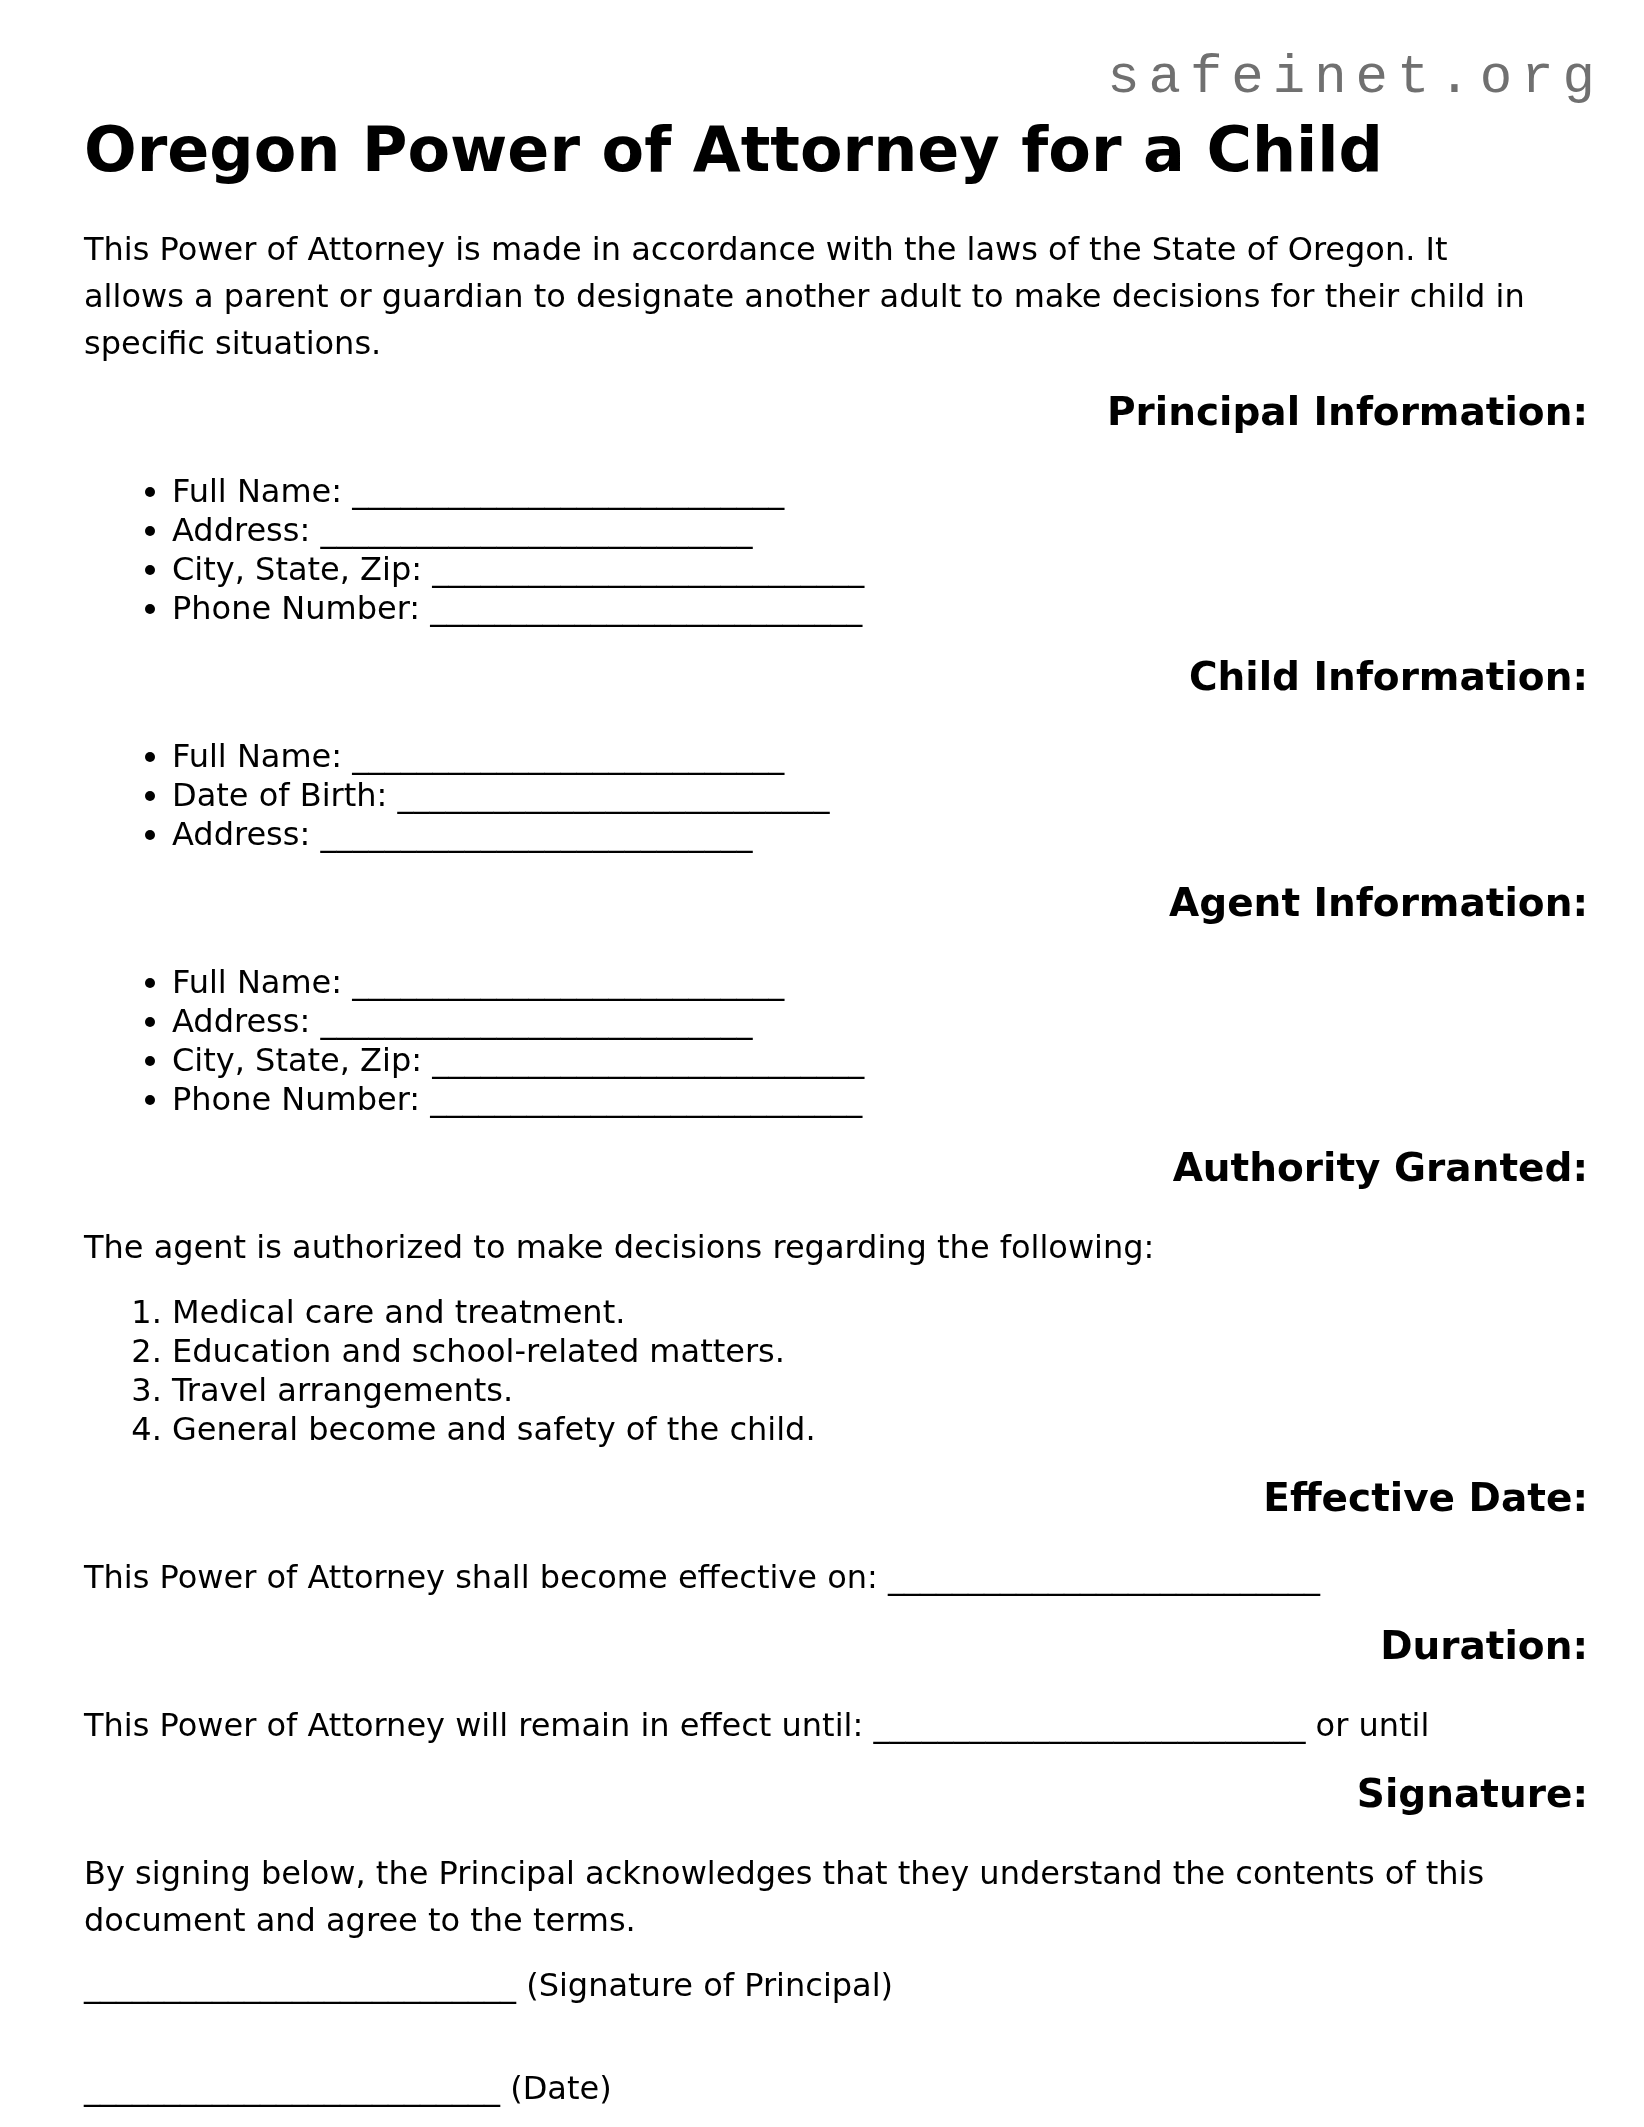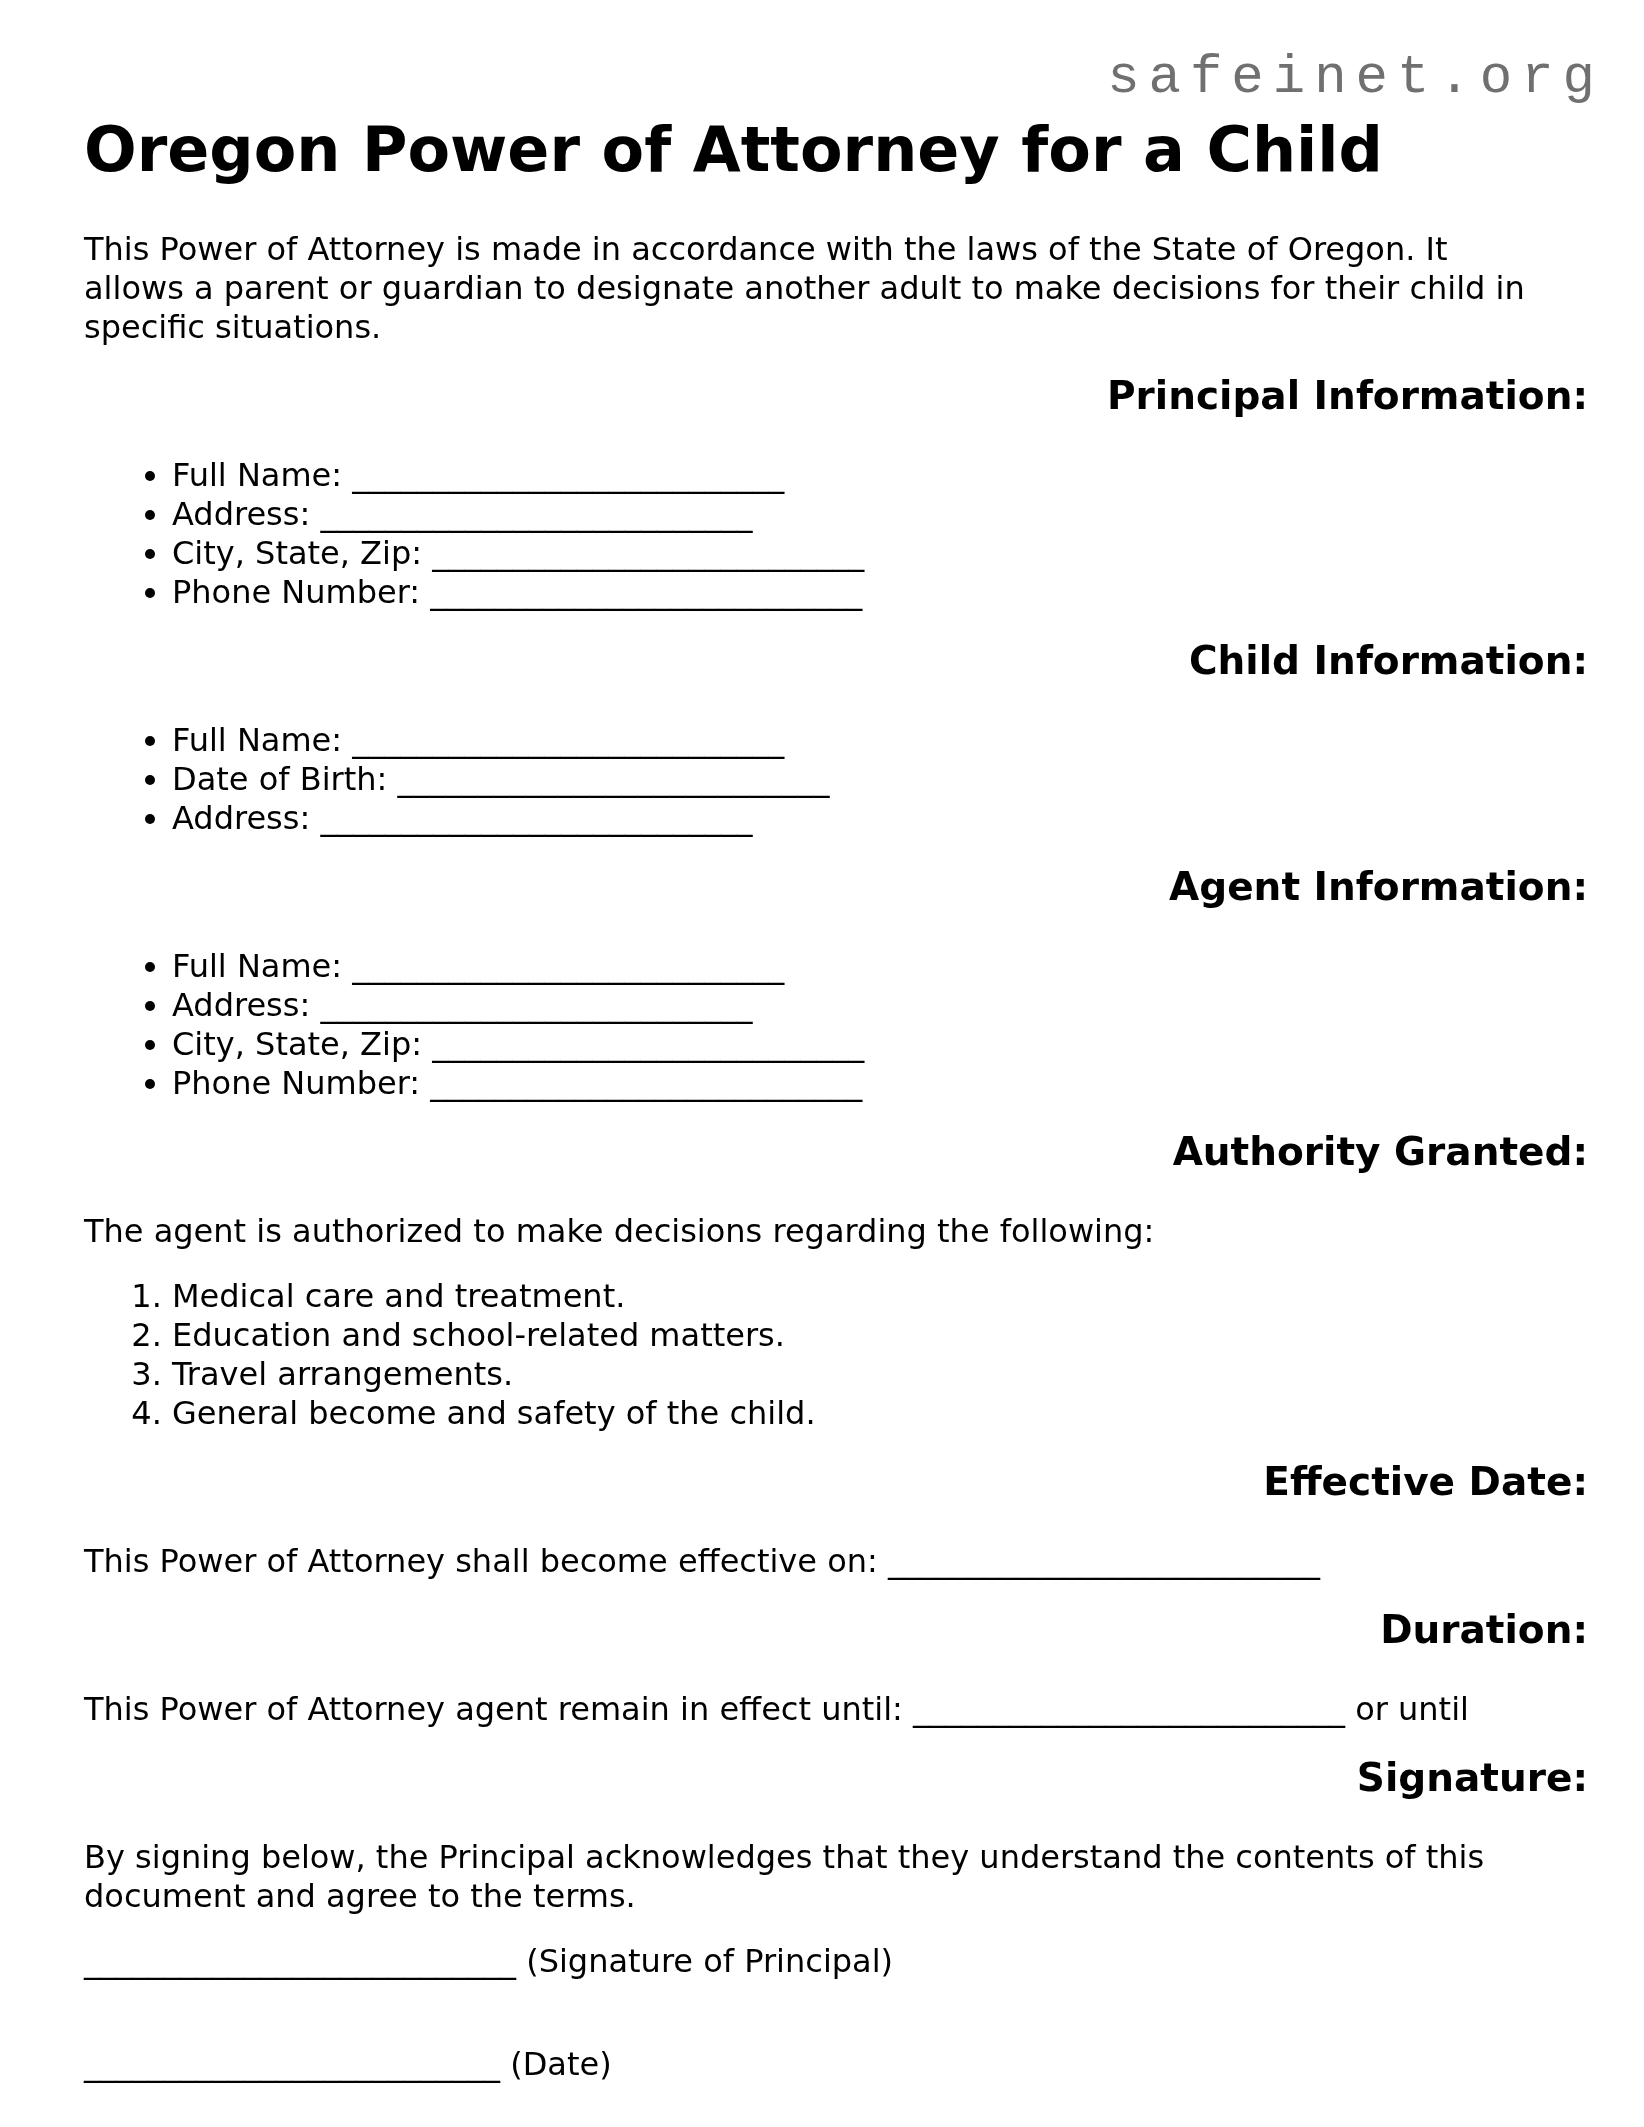--- a/index.html
+++ b/index.html
@@ -38,21 +38,21 @@
     line-height: 1.18;
     font-weight: bold;
     margin: 25px 0 37px 0;
     text-align: right;
   }
   ul.fields, ol.powers {
     margin: 26px 0;
     padding: 0 0 0 88px;
   }
   ul.fields li, ol.powers li { padding: 0; margin: 0; }
-  .line { display: block; }
+  .line { display: block; margin-top: 8px; }
   .sig-block { margin-top: 64px; }
   .sig-line { margin: 26px 0 64px 0; }
   .blank { white-space: nowrap; }
 </style>
 </head>
 <body>
 
 <div class="watermark">safeinet.org</div>
 
 <h1 class="doc-title">Oregon Power of Attorney for a Child</h1>
@@ -93,21 +93,21 @@
   <li><span>Education and school-related matters.</span></li>
   <li><span>Travel arrangements.</span></li>
   <li><span>General become and safety of the child.</span></li>
 </ol>
 
 <div class="sec-heading">Effective Date:</div>
 <p><span>This Power of Attorney shall become effective on:</span> <span class="blank">___________________________</span></p>
 
 <div class="sec-heading">Duration:</div>
 <p>
-    <span class="line"><span>This Power of Attorney agent remain in effect until:</span> <span class="blank">___________________________</span> <span>or until</span></span>
+    <span class="line"><span>This Power of Attorney will remain in effect until:</span> <span class="blank">___________________________</span> <span>or until</span></span>
   </p>
 
 <div class="sec-heading">Signature:</div>
 <p>
     <span class="line">By signing below, the Principal acknowledges that they understand the contents of this</span>
     <span class="line">document and agree to the terms.</span>
   </p>
 
 <p class="sig-line sig-block"><span class="blank">___________________________</span> <span>(Signature of Principal)</span></p>
 

